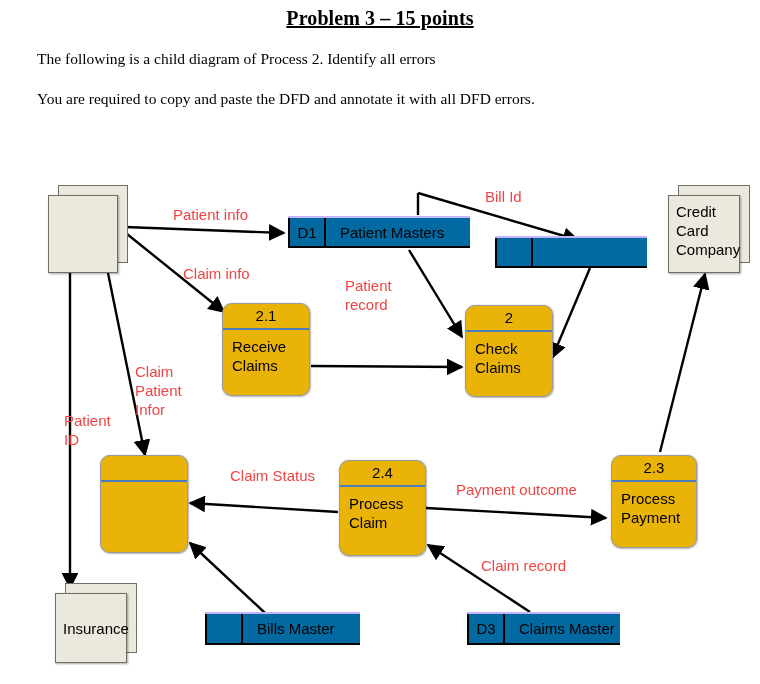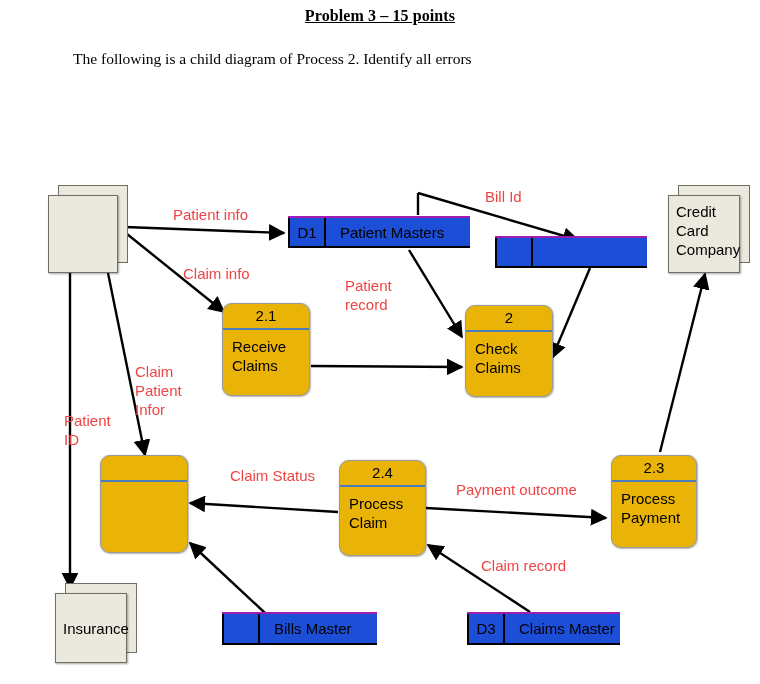--- a/index.html
+++ b/index.html
@@ -19,32 +19,31 @@
   
   #doc-header {
     position: absolute;
     left: 0; top: 0;
     width: 760px;
   }
   #problem-title {
     text-align: center;
     font-family: "Liberation Serif", serif;
     font-weight: bold;
-    font-size: 16px;
+    font-size: 20px;
     text-decoration: underline;
     margin: 7px 0 0 0;
     letter-spacing: 0.1px;
   }
   .body-line {
     position: absolute;
     left: 37px;
     font-family: "Liberation Serif", serif;
     font-size: 15.5px;
     white-space: nowrap;
-    margin-left: 36px;
   }
   #body-line-1 { top: 50px; }
   #body-line-2 { top: 90px; }
 
   
   #dfd-canvas {
     position: absolute;
     left: 0; top: 0;
     width: 760px;
     height: 684px;
@@ -118,23 +117,23 @@
     padding: 7px 0 0 9px;
     font-family: "Liberation Sans", sans-serif;
     font-size: 15px;
     line-height: 19px;
   }
 
   
   .datastore {
     position: absolute;
     box-sizing: border-box;
-    border-top: 2px solid #a21caf;
+    border-top: 2px solid #c4b5fd;
     border-bottom: 2px solid #000;
-    background: #1d4ed8;
+    background: #0369a1;
   }
   .datastore .ds-id {
     position: absolute;
     left: 0; top: 0;
     height: 100%;
     width: 38px;
     box-sizing: border-box;
     border-left: 2px solid #000;
     border-right: 2px solid #000;
     display: flex;
@@ -164,20 +163,21 @@
     white-space: nowrap;
     color: #ef4444;
   }
 </style>
 </head>
 <body>
 
 <div id="doc-header">
   <div id="problem-title">Problem 3 – 15 points</div>
   <div class="body-line" id="body-line-1">The following is a child diagram of Process 2. Identify all errors</div>
+  <div class="body-line" id="body-line-2">You are required to copy and paste the DFD and annotate it with all DFD errors.</div>
 </div>
 
 <div id="dfd-canvas">
 
   <svg id="dfd-svg" viewBox="0 0 760 684">
     <defs>
       <marker id="ah" viewBox="0 0 10 10" refX="9" refY="5" markerWidth="7" markerHeight="7" orient="auto-start-reverse">
         <path d="M 0 0 L 10 5 L 0 10 z" fill="#000"></path>
       </marker>
     </defs>
@@ -237,21 +237,21 @@
   <div class="datastore" style="left:288px; top:216px; width:182px; height:32px;">
     <div class="ds-id">D1</div>
     <div class="ds-name">Patient Masters</div>
   </div>
 
   <div class="datastore" style="left:495px; top:236px; width:152px; height:32px;">
     <div class="ds-id"></div>
     <div class="ds-name"></div>
   </div>
 
-  <div class="datastore" style="left:222px; top:612px; width:155px; height:33px;padding-left:38px;">
+  <div class="datastore" style="left:205px; top:612px; width:155px; height:33px;padding-left:38px;">
     <div class="ds-id"></div>
     <div class="ds-name">Bills Master</div>
   </div>
 
   <div class="datastore" style="left:467px; top:612px; width:153px; height:33px;">
     <div class="ds-id">D3</div>
     <div class="ds-name">Claims Master</div>
   </div>
 
   <div class="process" style="left:222px; top:303px; width:88px; height:93px;">

